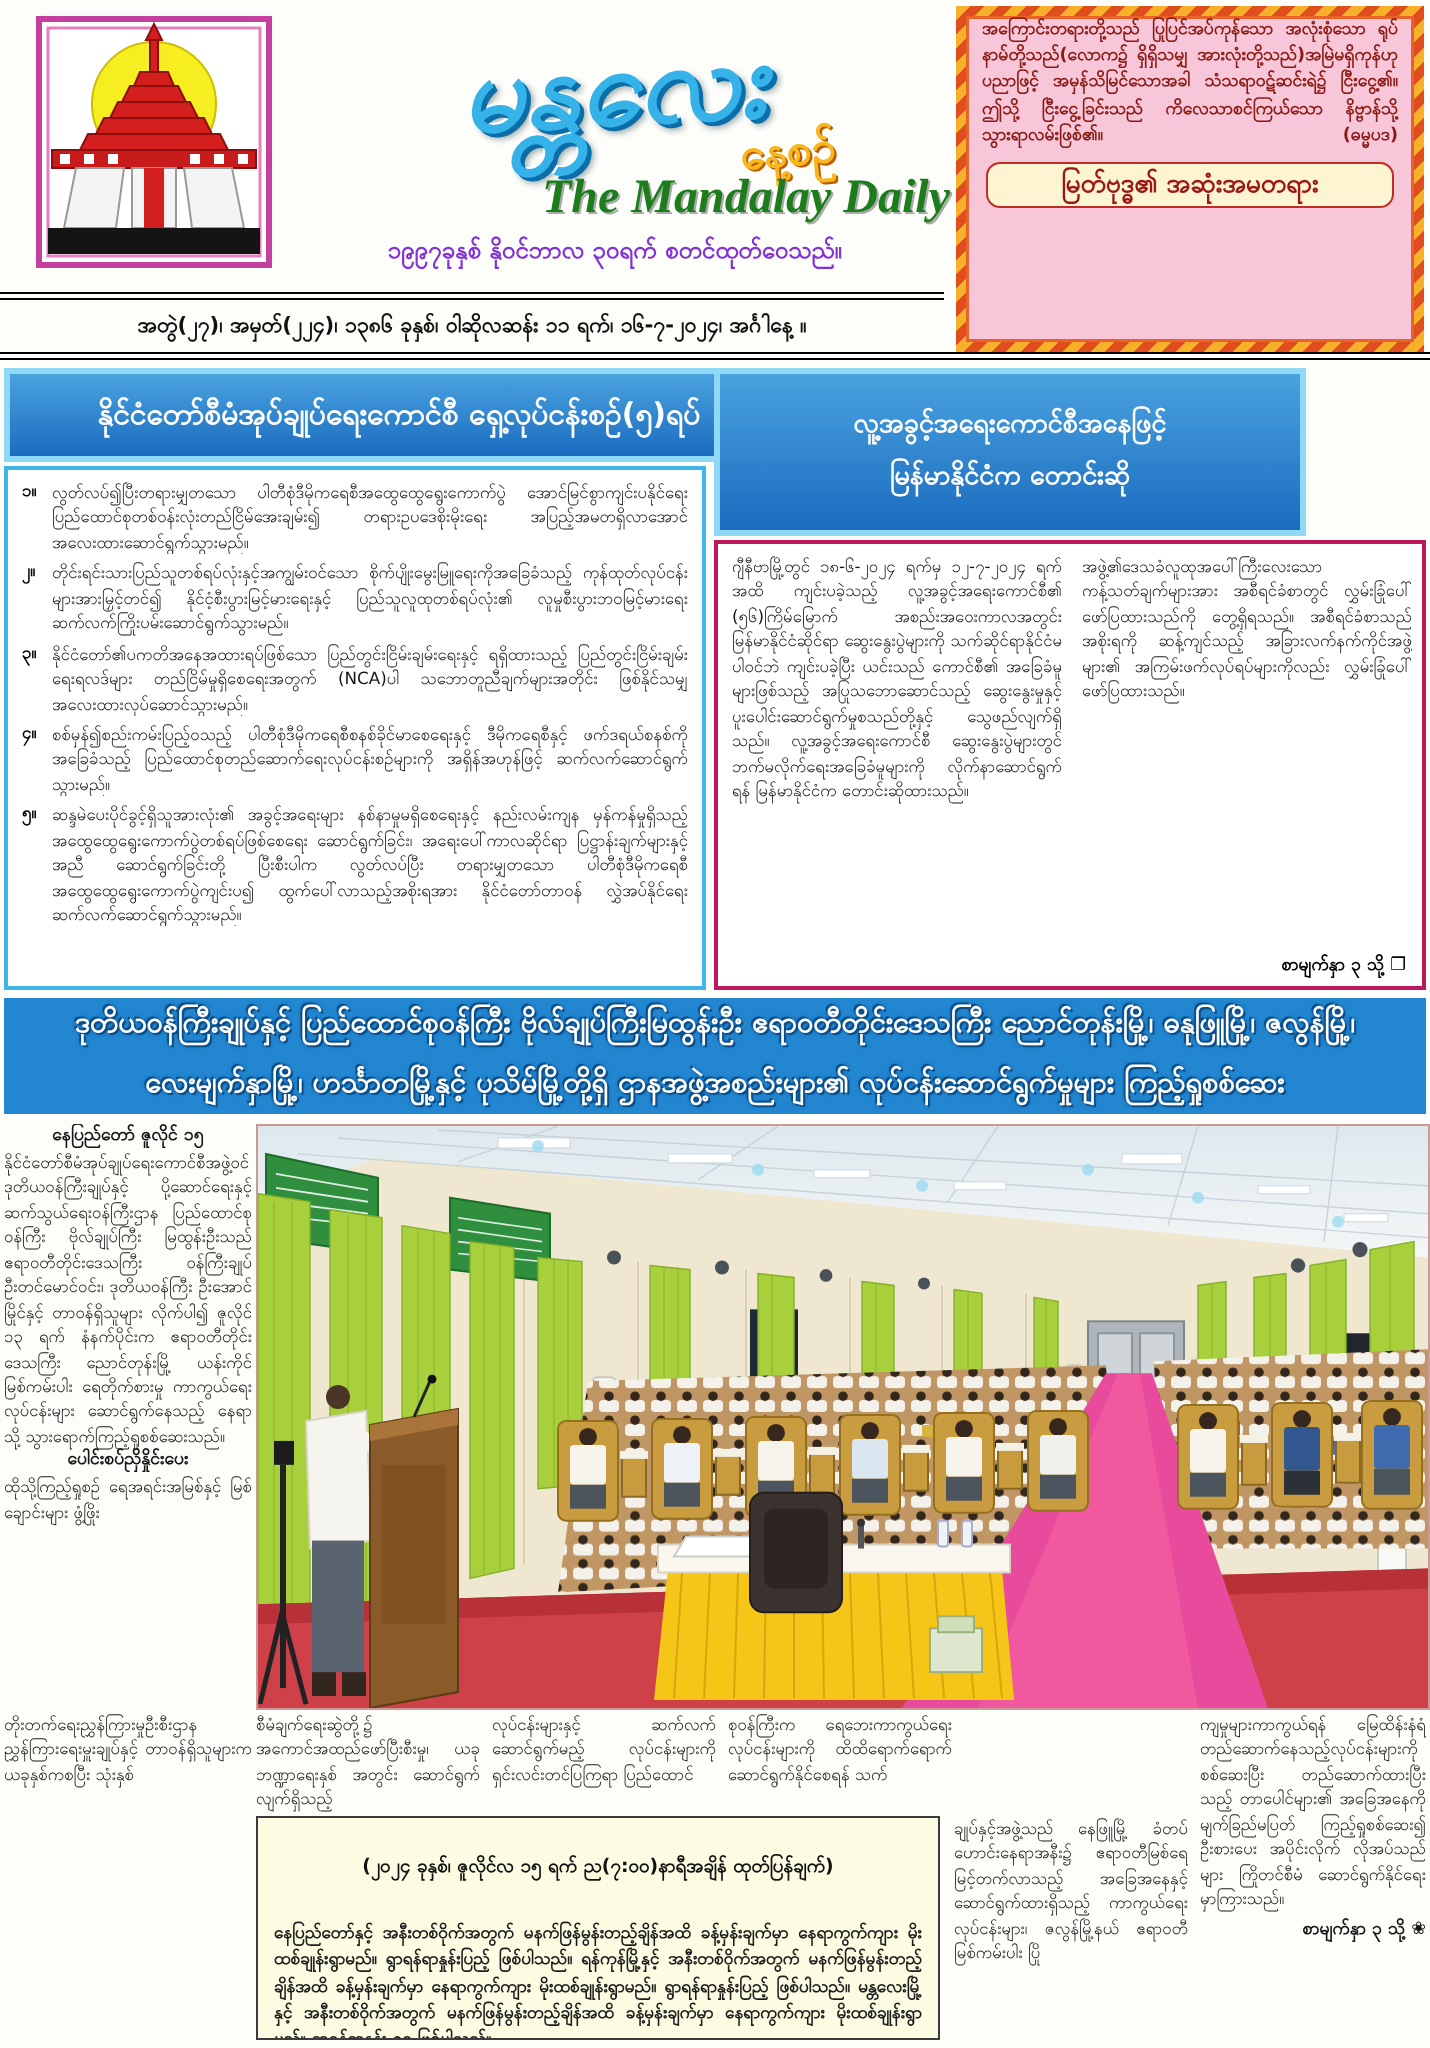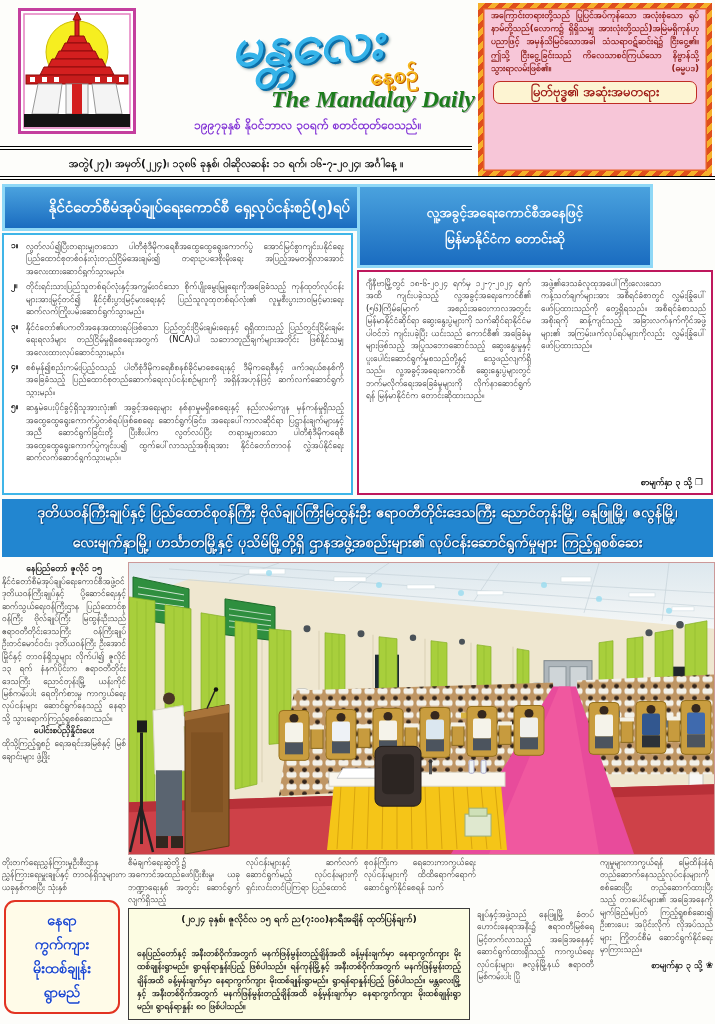--- a/index.html
+++ b/index.html
@@ -63,21 +63,21 @@
   #strip0{left:128px;} #strip1{left:246px;} #strip2{left:364px;} #strip3{left:482px;}
   #ms-leftbottom{left:2px;top:856px;width:124px;height:42px;}
   
   #forecast-box{left:4px;top:900px;width:116px;height:114px;background:#fffbe8;
     border:2.5px solid #e23322;border-radius:11px;box-sizing:border-box;
     display:flex;flex-direction:column;justify-content:center;text-align:center;
     color:#1946cf;font-weight:bold;font-size:14.5px;line-height:1.65;
     text-shadow:0.6px 0.6px 0 #fff;}
   
   #weather-box{left:128px;top:908px;width:342px;height:112px;background:#fcfce2;
-    border:1.5px solid #3c3c3c;box-sizing:border-box;padding:4px 8px;overflow:hidden;}
+    border:1.5px solid #3c3c3c;box-sizing:border-box;padding:18px 8px;overflow:hidden;}
   #wb-title{text-align:center;font-weight:bold;font-size:9.4px;color:#111;margin-bottom:2px;}
   #wb-body{font-size:8.6px;font-weight:700;line-height:1.55;text-align:justify;color:#1c1c1c;margin-top:20px;}
   #wb-sig{text-align:right;font-weight:bold;font-size:8.8px;margin-top:14px;}
   #midcol{left:477px;top:908px;width:117px;height:112px;}
   #rightcol{left:600px;top:856px;width:113px;height:164px;}
   #rc-cont{text-align:right;font-weight:bold;font-size:8.8px;margin-top:3px;}
 </style>
 </head>
 <body>
 
@@ -442,26 +442,20 @@
       <line x1="78" y1="146" x2="86" y2="128" stroke="#222" stroke-width="1.5"></line>
       <circle cx="87" cy="127" r="2.2" fill="#111"></circle>
     </g>
   </svg>
 
   <div class="abs txt" id="ms-leftbottom">တိုးတက်ရေးညွှန်ကြားမှုဦးစီးဌာန ညွှန်ကြားရေးမှူးချုပ်နှင့် တာဝန်ရှိသူများက ယခုနှစ်ကစပြီး သုံးနှစ်</div>
   <div class="abs txt strip" id="strip0">စီမံချက်ရေးဆွဲတို့၌ အကောင်အထည်ဖော်ပြီးစီးမှု၊ ယခုဘဏ္ဍာရေးနှစ် အတွင်း ဆောင်ရွက်လျက်ရှိသည့်</div>
   <div class="abs txt strip" id="strip1">လုပ်ငန်းများနှင့် ဆက်လက်ဆောင်ရွက်မည့် လုပ်ငန်းများကို ရှင်းလင်းတင်ပြကြရာ ပြည်ထောင်</div>
   <div class="abs txt strip" id="strip2">စုဝန်ကြီးက ရေဘေးကာကွယ်ရေးလုပ်ငန်းများကို ထိထိရောက်ရောက်ဆောင်ရွက်နိုင်စေရန် သက်</div>
 
-  <div class="abs" id="forecast-box">
-    <div>နေရာ</div>
-    <div>ကွက်ကျား</div>
-    <div>မိုးထစ်ချုန်း</div>
-    <div>ရွာမည်</div>
-  </div>
 
   <div class="abs" id="weather-box">
     <div id="wb-title">(၂၀၂၄ ခုနှစ်၊ ဇူလိုင်လ ၁၅ ရက် ည(၇:၀၀)နာရီအချိန် ထုတ်ပြန်ချက်)</div>
     <div id="wb-body">နေပြည်တော်နှင့် အနီးတစ်ဝိုက်အတွက် မနက်ဖြန်မွန်းတည့်ချိန်အထိ ခန့်မှန်းချက်မှာ နေရာကွက်ကျား မိုးထစ်ချုန်းရွာမည်။ ရွာရန်ရာနှုန်းပြည့် ဖြစ်ပါသည်။ ရန်ကုန်မြို့နှင့် အနီးတစ်ဝိုက်အတွက် မနက်ဖြန်မွန်းတည့်ချိန်အထိ ခန့်မှန်းချက်မှာ နေရာကွက်ကျား မိုးထစ်ချုန်းရွာမည်။ ရွာရန်ရာနှုန်းပြည့် ဖြစ်ပါသည်။ မန္တလေးမြို့နှင့် အနီးတစ်ဝိုက်အတွက် မနက်ဖြန်မွန်းတည့်ချိန်အထိ ခန့်မှန်းချက်မှာ နေရာကွက်ကျား မိုးထစ်ချုန်းရွာမည်။ ရွာရန်ရာနှုန်း ၈၀ ဖြစ်ပါသည်။</div>
     <div id="wb-sig">မိုး/ဇလ</div>
   </div>
 
   <div class="abs txt" id="midcol">ချုပ်နှင့်အဖွဲ့သည် နေဖြူမြို့ ခံတပ်ဟောင်းနေရာအနီး၌ ဧရာဝတီမြစ်ရေ မြင့်တက်လာသည့် အခြေအနေနှင့် ဆောင်ရွက်ထားရှိသည့် ကာကွယ်ရေးလုပ်ငန်းများ၊ ဇလွန်မြို့နယ် ဧရာဝတီမြစ်ကမ်းပါး ပြို</div>
   <div class="abs txt" id="rightcol">
     <span>ကျမှုများကာကွယ်ရန် မြေထိန်းနံရံတည်ဆောက်နေသည့်လုပ်ငန်းများကို စစ်ဆေးပြီး တည်ဆောက်ထားပြီးသည့် တာပေါင်များ၏ အခြေအနေကို မျက်ခြည်မပြတ် ကြည့်ရှုစစ်ဆေး၍ ဦးစားပေး အပိုင်းလိုက် လိုအပ်သည်များ ကြိုတင်စီမံ ဆောင်ရွက်နိုင်ရေး မှာကြားသည်။</span>

